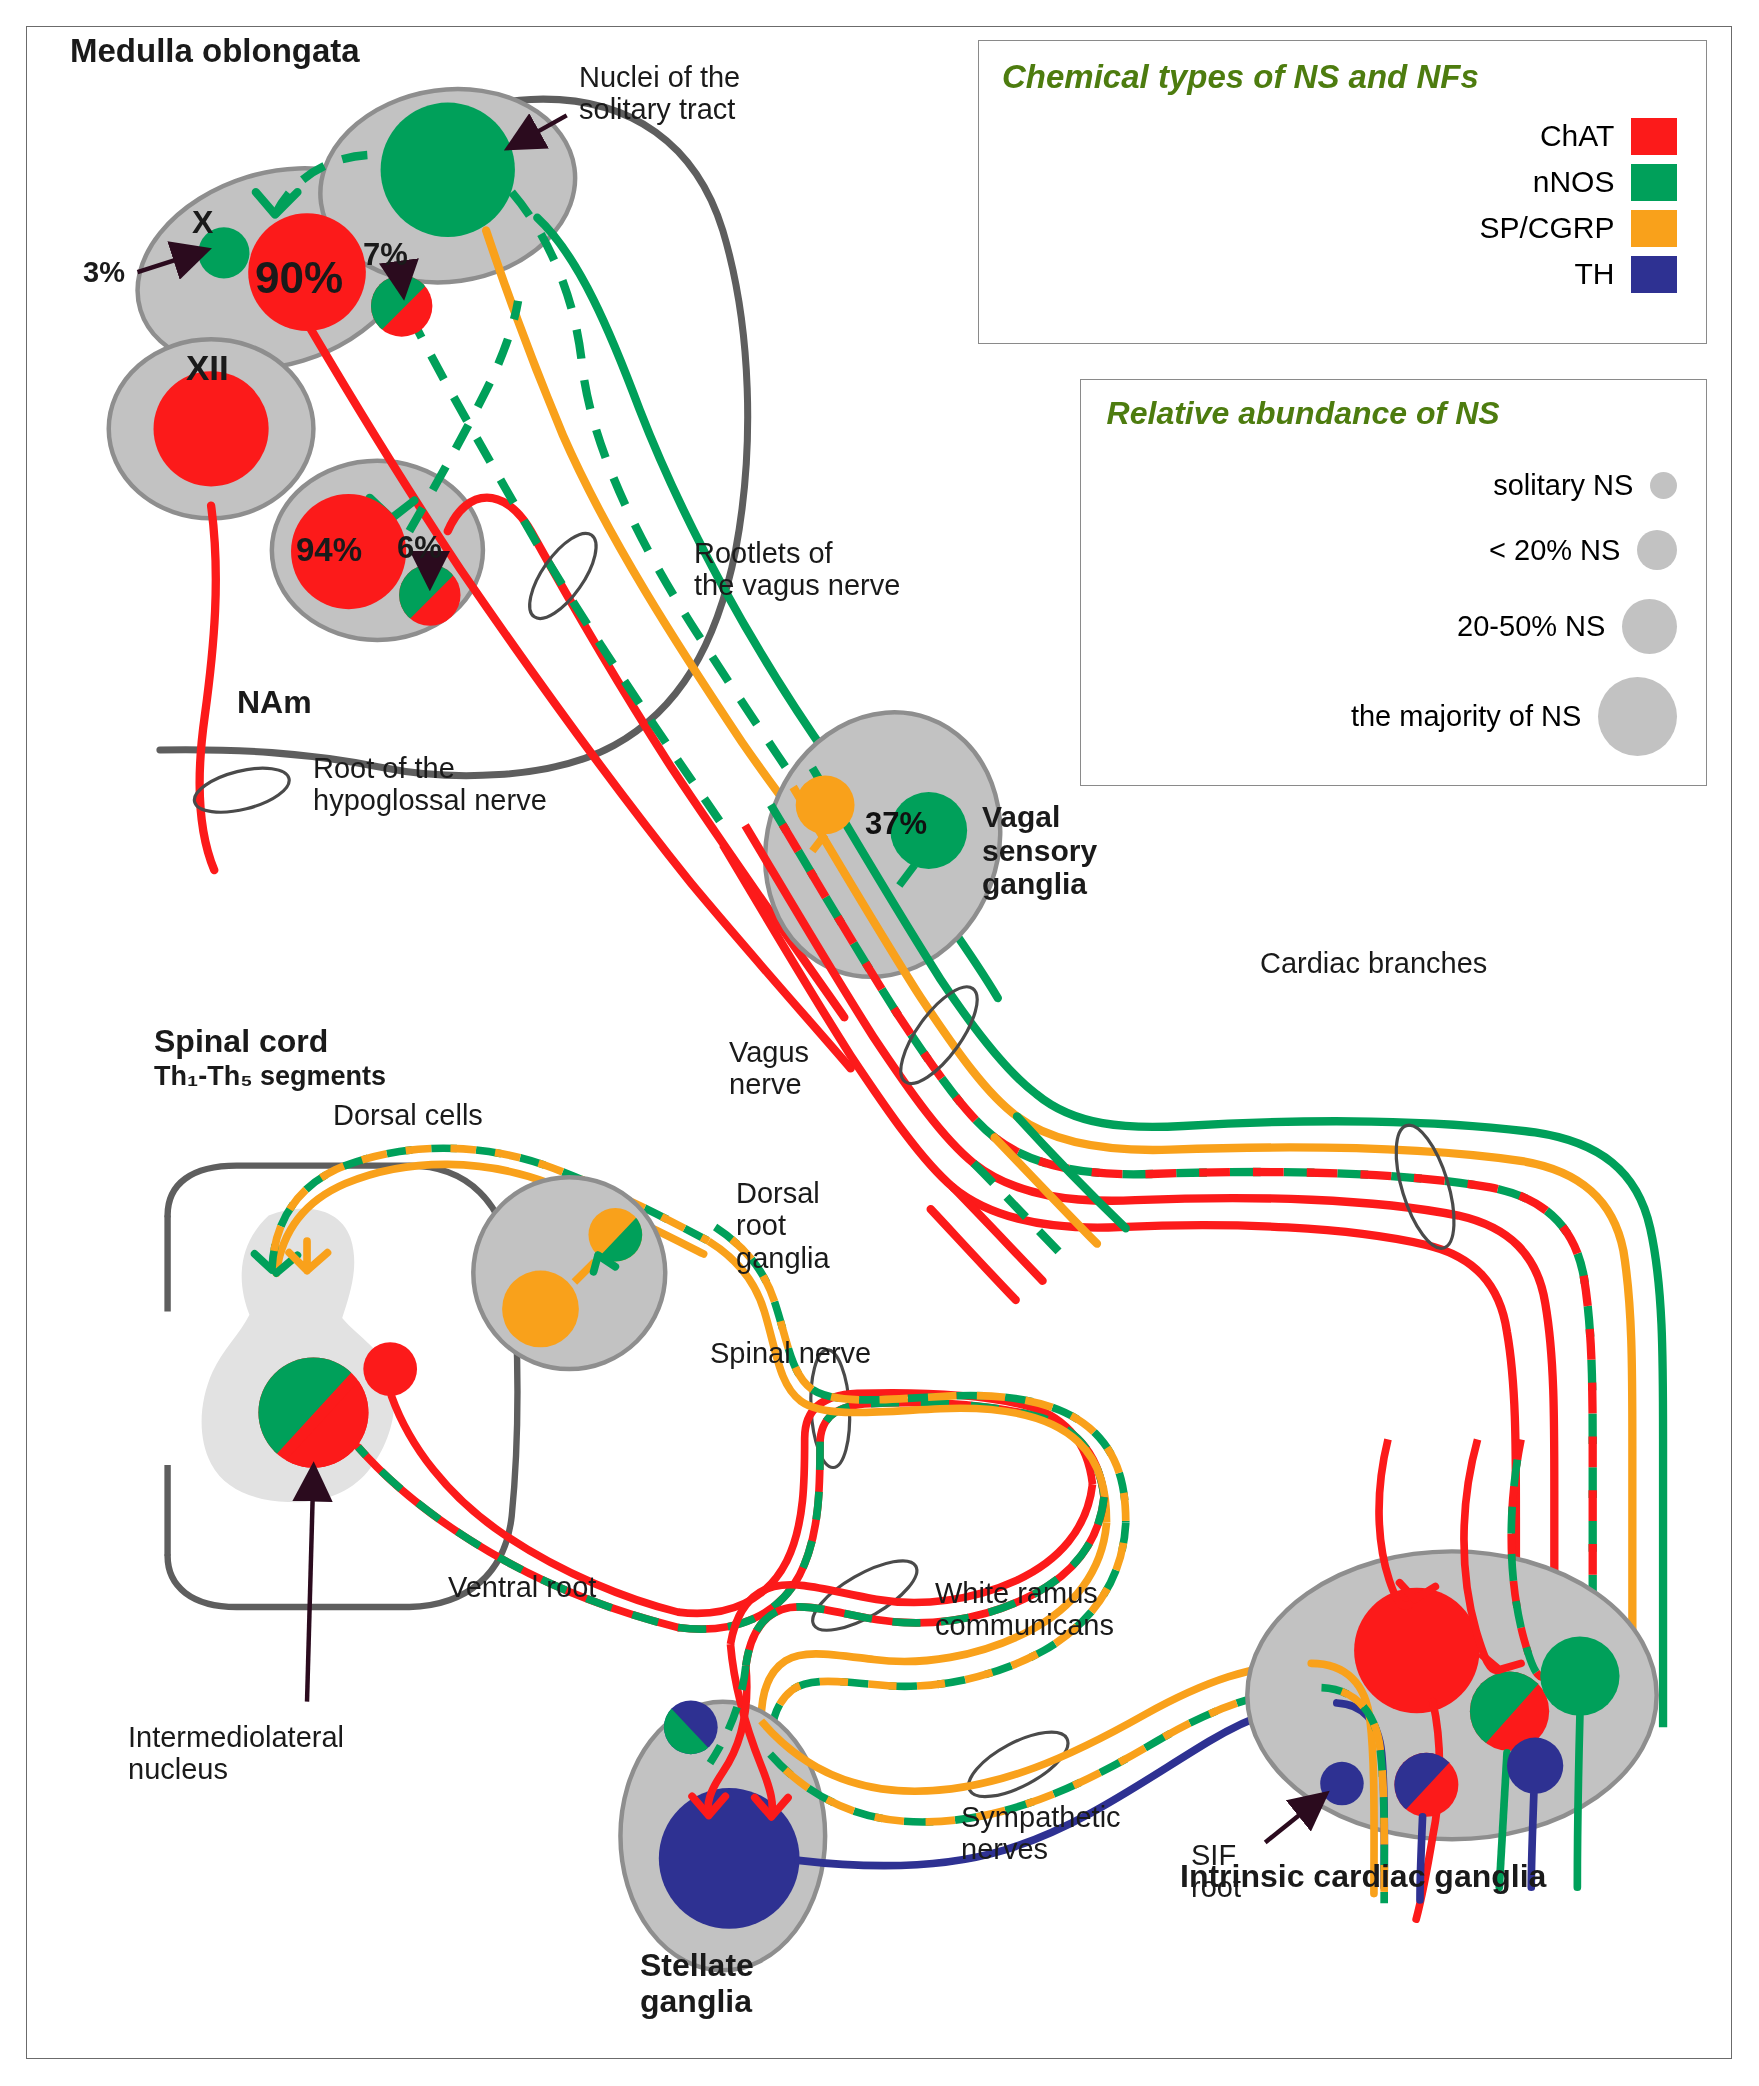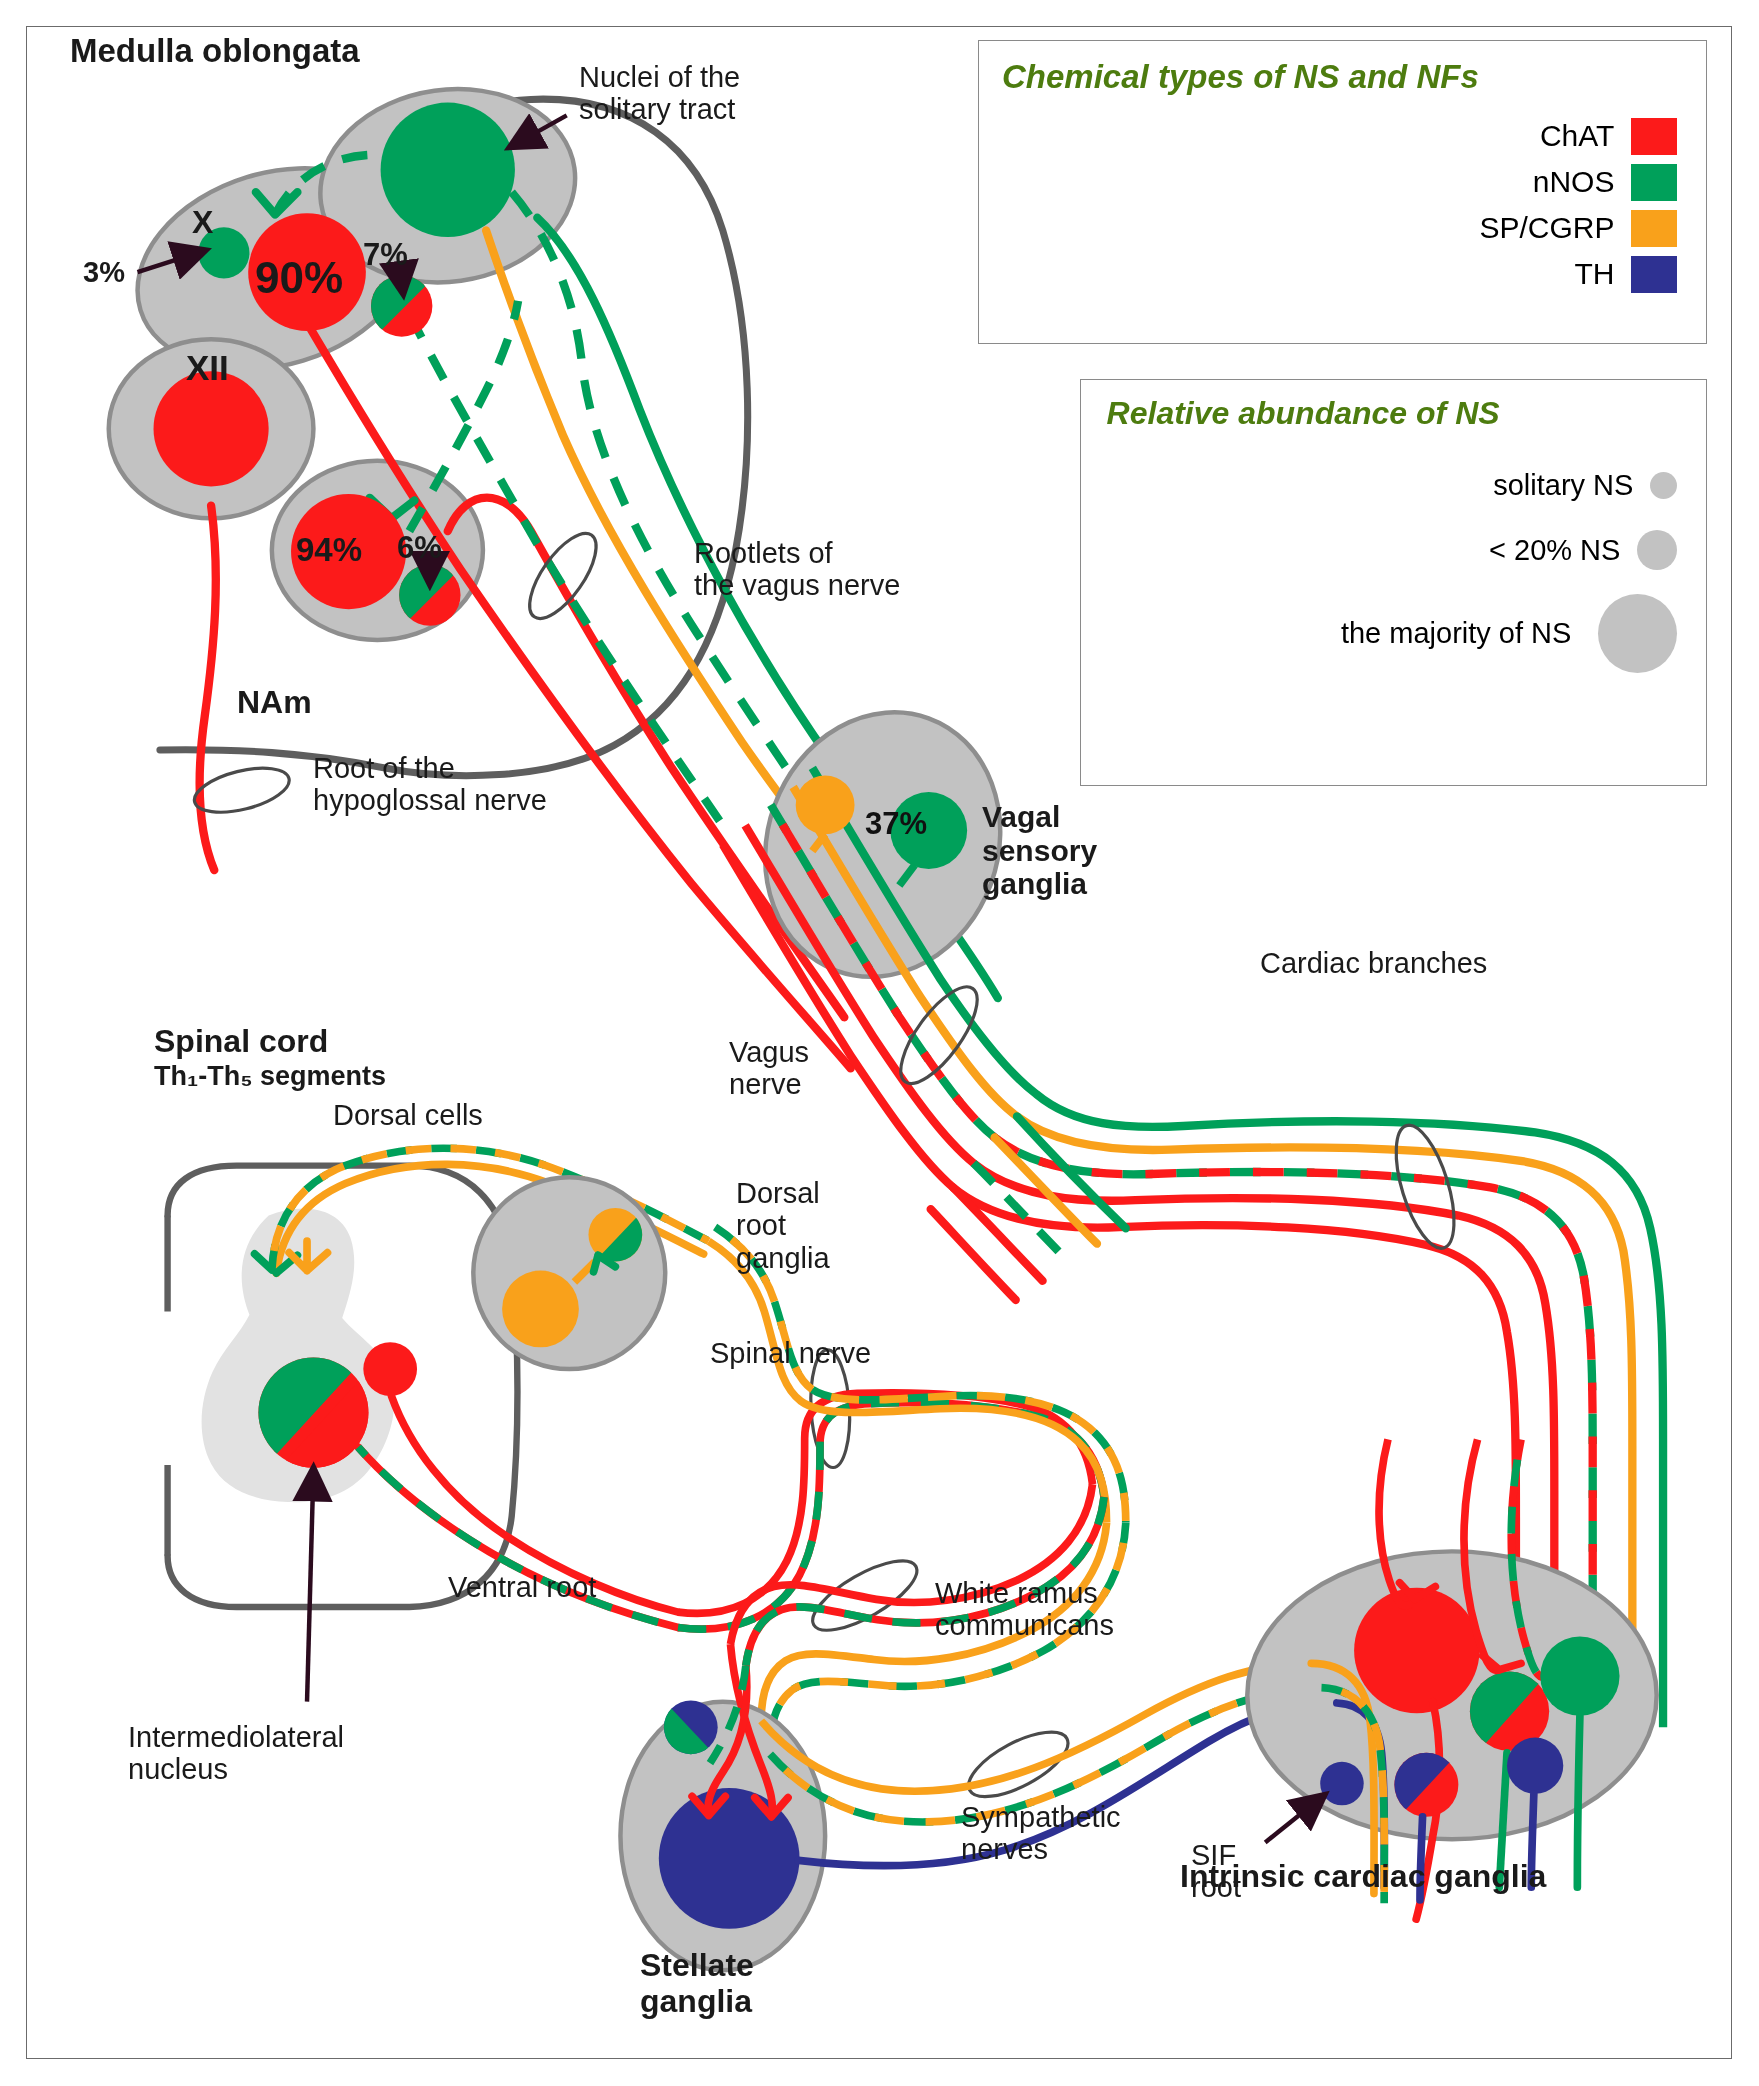--- a/index.html
+++ b/index.html
@@ -361,21 +361,25 @@
     <div class="legend-title" style="margin:15.4px 0 0 25.6px;font-size:32px;">Relative abundance of NS</div>
     <div style="margin-top:24px;padding-right:29px;">
       <div class="abundance-row" style="height:59px;">
         <span style="font-size:29px;">solitary NS</span>
         <span class="dot" style="width:27px;height:27px;"></span>
       </div>
       <div class="abundance-row" style="height:70px;">
         <span style="font-size:29px;">&lt; 20% NS</span>
         <span class="dot" style="width:40px;height:40px;"></span>
       </div>
-      <div class="abundance-row" style="height:96px;gap:10px;">
+      <div class="abundance-row" style="height:83px;">
+        <span style="font-size:29px;">20-50% NS</span>
+        <span class="dot" style="width:55px;height:55px;"></span>
+      </div>
+      <div class="abundance-row" style="height:96px;">
         <span style="font-size:29px;">the majority of NS</span>
         <span class="dot" style="width:79px;height:79px;"></span>
       </div>
     </div>
   </div>
 
 </div>
 
 
 </body></html>

